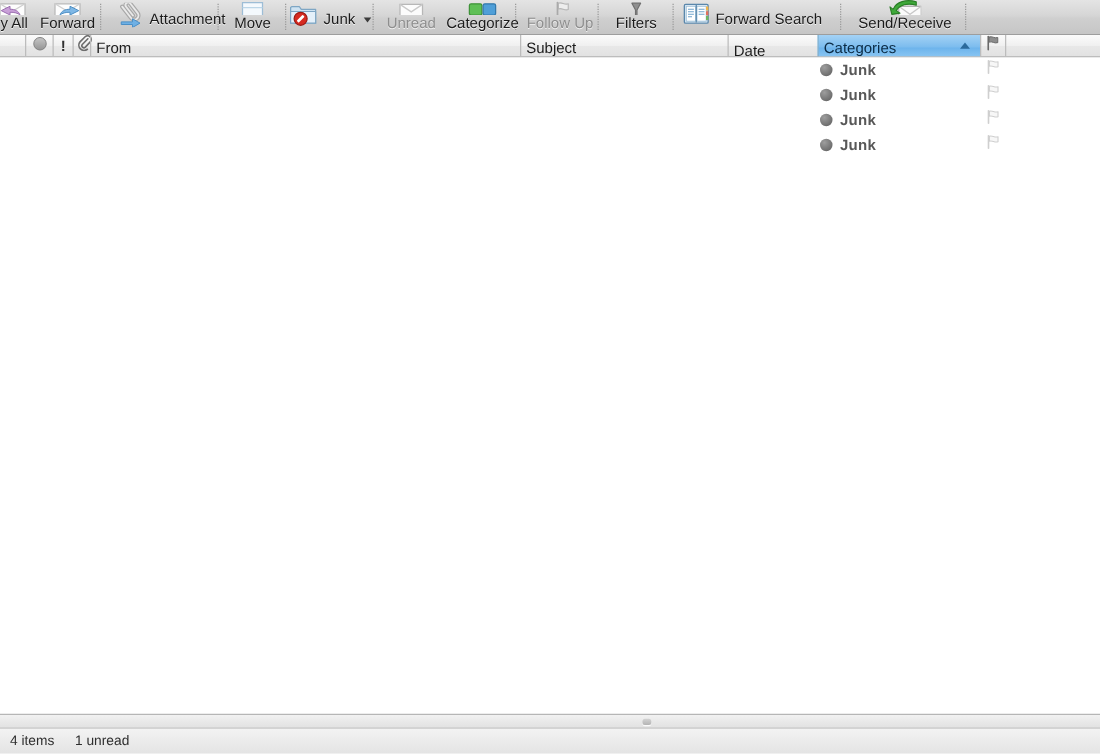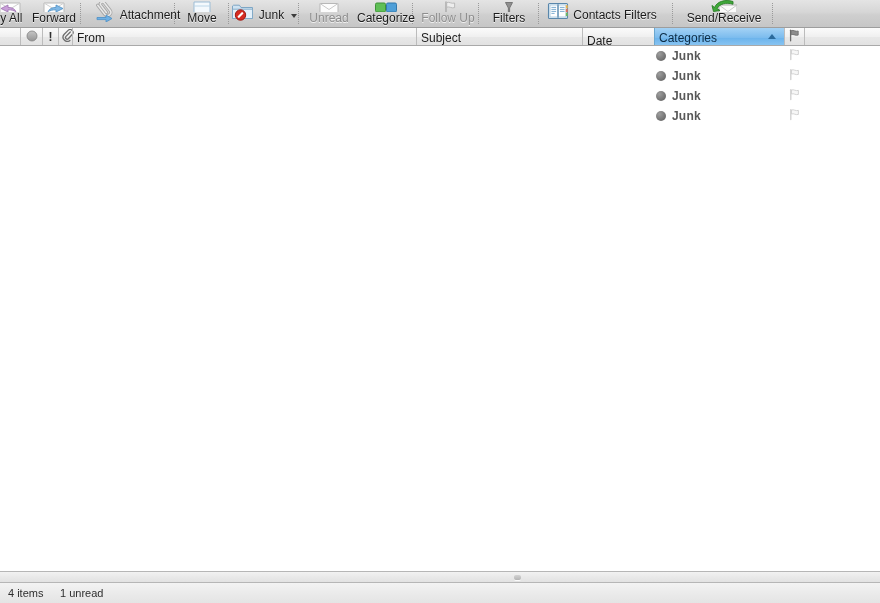--- a/index.html
+++ b/index.html
@@ -341,21 +341,21 @@
         <rect x="3" y="3" width="7.5" height="12" fill="#ffffff" stroke="#9fc0d8" stroke-width="0.8"></rect>
         <rect x="11.5" y="3" width="7.5" height="12" fill="#ffffff" stroke="#9fc0d8" stroke-width="0.8"></rect>
         <path d="M4.4 5.4 L9.1 5.4 M4.4 7.4 L9.1 7.4 M4.4 9.4 L9.1 9.4 M4.4 11.4 L7.6 11.4" stroke="#6fa4cc" stroke-width="0.9"></path>
         <path d="M12.9 5.4 L17.6 5.4 M12.9 7.4 L17.6 7.4 M12.9 9.4 L17.6 9.4" stroke="#6fa4cc" stroke-width="0.9"></path>
         <rect x="18.8" y="3.2" width="1.9" height="3.2" fill="#f0b54a"></rect>
         <rect x="18.8" y="7.0" width="1.9" height="3.2" fill="#e2705a"></rect>
         <rect x="18.8" y="10.8" width="1.9" height="3.2" fill="#6fb85f"></rect>
         <path d="M11 2 L11 16" stroke="#5a87ab" stroke-width="1"></path>
       </svg>
             </span>
-            <span class="tb-label">Contacts Filters</span>
+            <span class="tb-label">Forward Search</span>
           </div>
         </div>
         <div class="tb-item" style="left: 682px; width: 84px;">
           <span class="tb-icon">
             <svg width="30" height="18" viewBox="0 0 30 18">
         <path d="M8 16 L26 16 L26 5 L8 5 Z" fill="#fbfbfb" stroke="#b2b2b2" stroke-width="1"></path>
         <path d="M8 5 L17 11.5 L26 5" fill="none" stroke="#c8c8c8" stroke-width="1"></path>
         <path d="M22 1.5 C14 -1 6 1.5 3.5 7.5 L1 5.5 L2.5 11.5 L9 10.5 L6 8.5 C8.6 4 15 2 22 4.2 Z" fill="#3fa93a" stroke="#2a7e26" stroke-width="0.9" stroke-linejoin="round"></path>
       </svg>
           </span>

